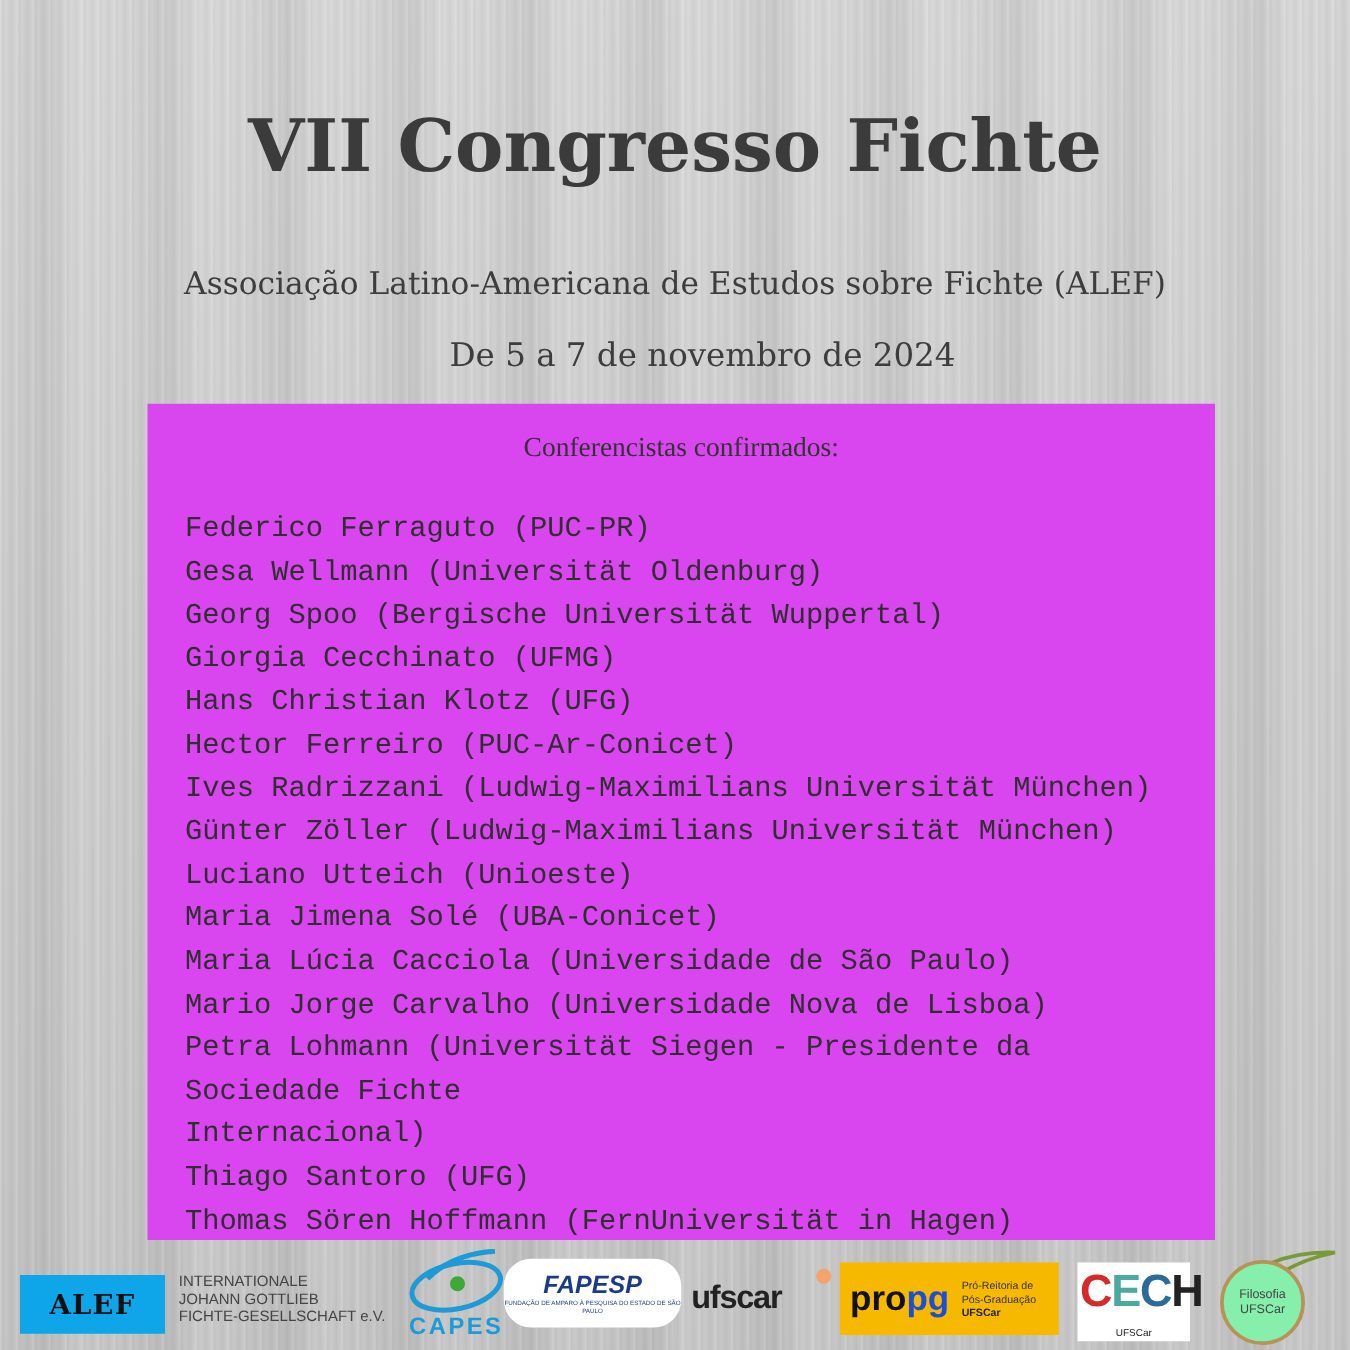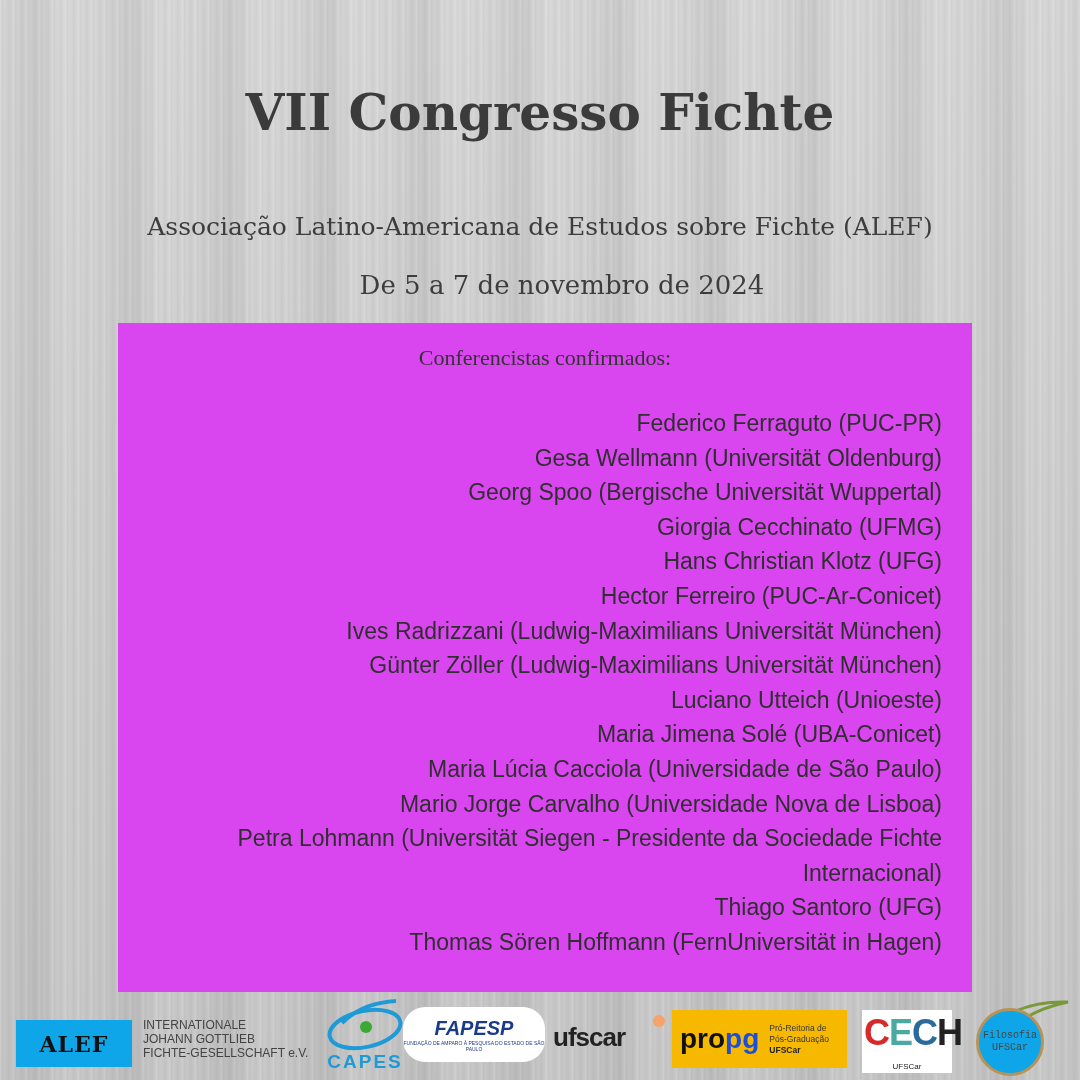--- a/index.html
+++ b/index.html
@@ -4,28 +4,28 @@
 <style>
   html,body{margin:0;padding:0;}
   body{width:1080px;height:1080px;position:relative;overflow:hidden;
     background:#cfcfcf;
     background-image:
       repeating-linear-gradient(90deg, rgba(255,255,255,0.10) 0px, rgba(255,255,255,0.10) 1px, rgba(0,0,0,0.03) 2px, rgba(255,255,255,0.0) 5px, rgba(0,0,0,0.04) 9px, rgba(255,255,255,0.06) 13px),
       repeating-linear-gradient(90deg, rgba(0,0,0,0.0) 0px, rgba(0,0,0,0.05) 37px, rgba(255,255,255,0.07) 61px, rgba(0,0,0,0.0) 97px),
       linear-gradient(180deg,#d6d6d6 0%,#cdcdcd 50%,#c6c6c6 100%);
     font-family:"DejaVu Serif", serif; color:#3a3a3a;}
   .title{position:absolute;left:0;right:0;top:88px;text-align:center;
-    font-family:"DejaVu Serif", serif;font-size:50px;font-weight:bold;letter-spacing:0px;color:#3b3b3b;line-height:1;}
+    font-family:"DejaVu Serif", serif;font-size:58px;font-weight:bold;letter-spacing:0px;color:#3b3b3b;line-height:1;}
   .subtitle{position:absolute;left:0;right:0;top:212px;text-align:center;
     font-family:"DejaVu Serif", serif;font-size:25px;color:#3d3d3d;}
   .dates{position:absolute;left:0;right:0;top:270px;text-align:center;
     font-family:"DejaVu Serif", serif;font-size:26px;color:#3d3d3d;margin-left:44px;}
   .panel{position:absolute;left:118px;top:323px;width:854px;height:669px;background:#d946ef;}
   .panel-heading{position:absolute;left:0;right:0;top:22px;text-align:center;font-family:"Liberation Serif", serif;font-size:22px;color:#333;}
-  .speakers{position:absolute;left:30px;right:30px;top:83px;text-align:right;font-family:Liberation Sans, sans-serif;font-size:23px;color:#2f2f2f;line-height:34.6px;}
+  .speakers{position:absolute;left:30px;right:30px;top:83px;text-align:left;font-family:Liberation Mono, monospace;font-size:23px;color:#2f2f2f;line-height:34.6px;}
   .speaker{display:block;}
   .logos{position:absolute;left:0;right:0;top:995px;height:85px;}
   .logo{position:absolute;}
   .alef{left:16px;top:25px;width:116px;height:47px;background:#0ea5e9;display:flex;align-items:center;justify-content:center;
     font-family:"DejaVu Serif", serif;font-weight:bold;font-size:22px;color:#111;letter-spacing:1px;}
   .jgfg{left:143px;top:23px;font-family:"Liberation Sans", sans-serif;font-size:12px;line-height:14px;color:#444;}
   .capes{left:322px;top:4px;width:86px;height:74px;}
   .capes-text{position:absolute;left:0;right:0;bottom:0;text-align:center;font-family:"Liberation Sans", sans-serif;font-weight:bold;font-size:19px;color:#1e9ad6;letter-spacing:2px;}
   .fapesp{left:403px;top:12px;width:142px;height:55px;background:#fff;display:flex;flex-direction:column;align-items:center;justify-content:center;border-radius:22px;}
   .fapesp-name{font-family:"Liberation Sans", sans-serif;font-weight:bold;font-style:italic;font-size:20px;color:#1a3a8a;}
@@ -35,22 +35,22 @@
   .ufscar-dot{position:absolute;left:100px;top:0px;width:12px;height:12px;border-radius:50%;background:#f4a36a;}
   .propg{left:672px;top:15px;width:175px;height:58px;background:#f7b900;display:flex;align-items:center;}
   .propg-mark{font-family:"Liberation Sans", sans-serif;font-weight:bold;font-size:28px;color:#111;margin-left:8px;}
   .propg-mark .pg{color:#1d4ed8;}
   .propg-text{font-family:"Liberation Sans", sans-serif;font-size:8.5px;line-height:11px;color:#333;margin-left:10px;}
   .propg-text b{color:#222;}
   .cech{left:862px;top:15px;width:90px;height:63px;background:#fff;}
   .cech-letters{position:absolute;left:2px;right:2px;top:2px;text-align:center;font-family:"Liberation Sans", sans-serif;font-weight:bold;font-size:36px;letter-spacing:-1px;}
   .cech-sub{position:absolute;left:0;right:0;bottom:2px;text-align:center;font-family:"Liberation Sans", sans-serif;font-size:8px;color:#222;}
   .filo{left:970px;top:5px;width:102px;height:72px;}
-  .filo-circle{position:absolute;left:6px;top:8px;width:62px;height:62px;border-radius:50%;border:3px solid #b89256;background:#0ea5e9;display:flex;align-items:center;justify-content:center;text-align:center;
-    font-family:Liberation Mono, monospace;font-size:10px;line-height:12px;color:#444;}
+  .filo-circle{position:absolute;left:6px;top:8px;width:62px;height:62px;border-radius:50%;border:3px solid #b89256;background:#86efac;display:flex;align-items:center;justify-content:center;text-align:center;
+    font-family:Liberation Sans, sans-serif;font-size:10px;line-height:12px;color:#444;}
 </style>
 </head>
 <body>
 
 <div class="title">VII Congresso Fichte</div>
 <div class="subtitle">Associação Latino-Americana de Estudos sobre Fichte (ALEF)</div>
 <div class="dates">De 5 a 7 de novembro de 2024</div>
 
 <div class="panel">
   <div class="panel-heading">Conferencistas confirmados:</div>

